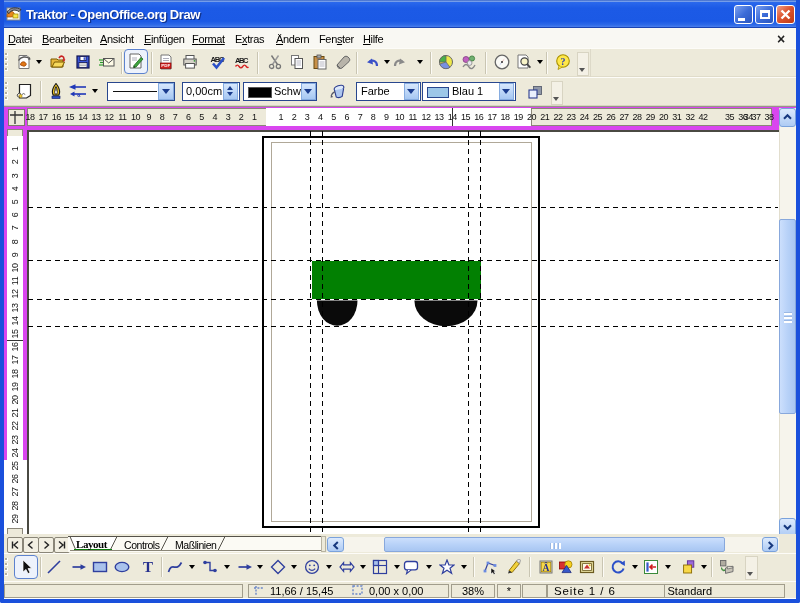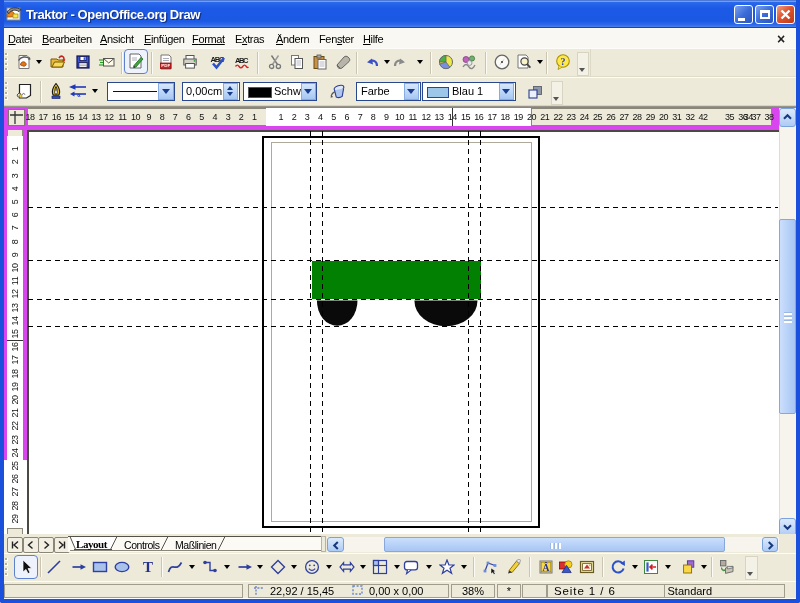--- a/index.html
+++ b/index.html
@@ -582,17 +582,17 @@
     </div>
 <div class="sf" style="left:497px;width:22px;">
       <center>*</center>
     </div>
 <div class="sf" style="left:522px;width:23px;"></div>
 <div class="sf" style="left:547px;width:124px;"><span style="padding-left:6px;font-size:11.5px;letter-spacing:0.9px;">Seite 1 / 6</span></div>
 <div class="sf" style="left:664px;width:119px;"><span style="padding-left:2.5px;">Standard</span></div>
 <svg style="position:absolute;left:253px;top:585px;" width="12" height="11" viewBox="0 0 12 11">
       <path d="M1,3 h10 M3,1 v9" stroke="#6A86C8" stroke-width="1.4" stroke-dasharray="2,1.4"></path>
     </svg>
-<div style="position:absolute;left:270px;top:584.5px;font-size:11px;">22,92 / 15,45</div>
+<div style="position:absolute;left:270px;top:584.5px;font-size:11px;">11,66 / 15,45</div>
 <svg style="position:absolute;left:352px;top:585px;" width="12" height="11" viewBox="0 0 12 11">
       <rect x="1" y="1" width="9" height="8" fill="none" stroke="#6A86C8" stroke-width="1.4" stroke-dasharray="2,1.6"></rect>
     </svg>
 <div style="position:absolute;left:369px;top:584.5px;font-size:11px;">0,00 x 0,00</div>
 </div>
 </body></html>

